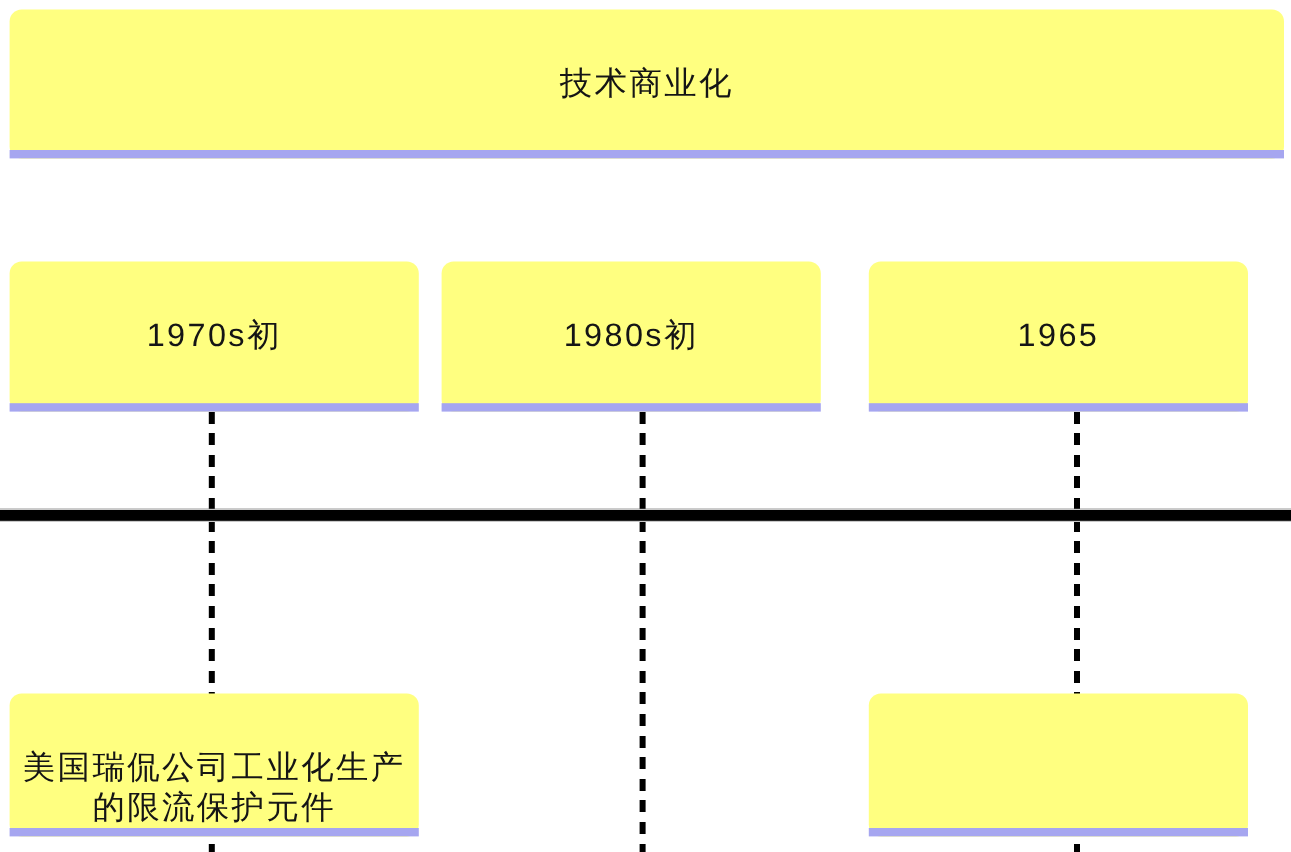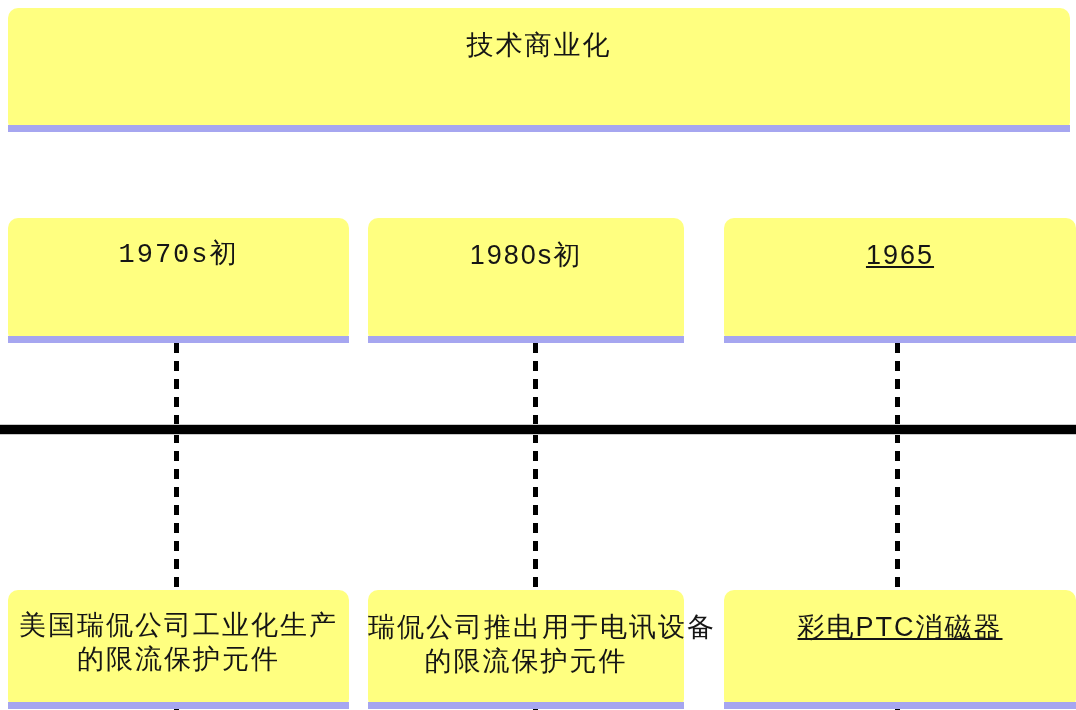--- a/index.html
+++ b/index.html
@@ -15,44 +15,44 @@
     overflow: hidden;
     font-family: "Liberation Sans", "DejaVu Sans", sans-serif;
     color: #151515;
   }
   .box {
     position: absolute;
     background: var(--box-fill, #ffff80);
     border-radius: 10px;
     text-align: center;
     box-sizing: border-box;
-    padding-top: 20px;
+    padding-top: 44px;
     z-index: 2;
   }
   .box .underline {
     position: absolute;
     left: 0;
     right: 0;
     bottom: 0;
     height: 7px;
     background: var(--box-underline, #a6a6f0);
     z-index: 3;
   }
   .box-label {
     font-size: 27px;
     line-height: 34px;
     letter-spacing: 2px;
     white-space: nowrap;
   }
   .title-box  { left: 8px;   top: 8px;   width: 1062px; height: 124px; }
   .period-box { top: 218px; height: 125px; }
-  .event-box  { top: 590px; height: 119px; }
-  .col1 { left: 8px;   width: 341px; font-family: Liberation Mono, monospace; }
+  .event-box  { top: 578px; height: 119px; }
+  .col1 { left: 8px;   width: 341px; }
   .col2 { left: 368px; width: 316px; }
-  .col3 { left: 724px; width: 352px; text-decoration: underline; }
+  .col3 { left: 724px; width: 316px; }
   .axis {
     position: absolute;
     left: 0;
     top: 424px;
     width: 1076px;
     height: 9px;
     background: var(--axis-color, #000000);
     border-top: 1px solid #c9c9c9;
     border-bottom: 1px solid #c9c9c9;
     z-index: 1;
@@ -105,24 +105,18 @@
     <div class="box-label">1965</div>
     <div class="underline"></div>
   </div>
 
   <div class="box event-box col1">
     <div class="box-label">美国瑞侃公司工业化生产</div>
     <div class="box-label">的限流保护元件</div>
     <div class="underline"></div>
   </div>
 
-  <div class="box event-box col2">
-    <div class="box-label">瑞侃公司推出用于电讯设备</div>
-    <div class="box-label">的限流保护元件</div>
-    <div class="underline"></div>
-  </div>
 
   <div class="box event-box col3">
-    <div class="box-label">彩电PTC消磁器</div>
     <div class="underline"></div>
   </div>
 
 </div>
 
 </body></html>

